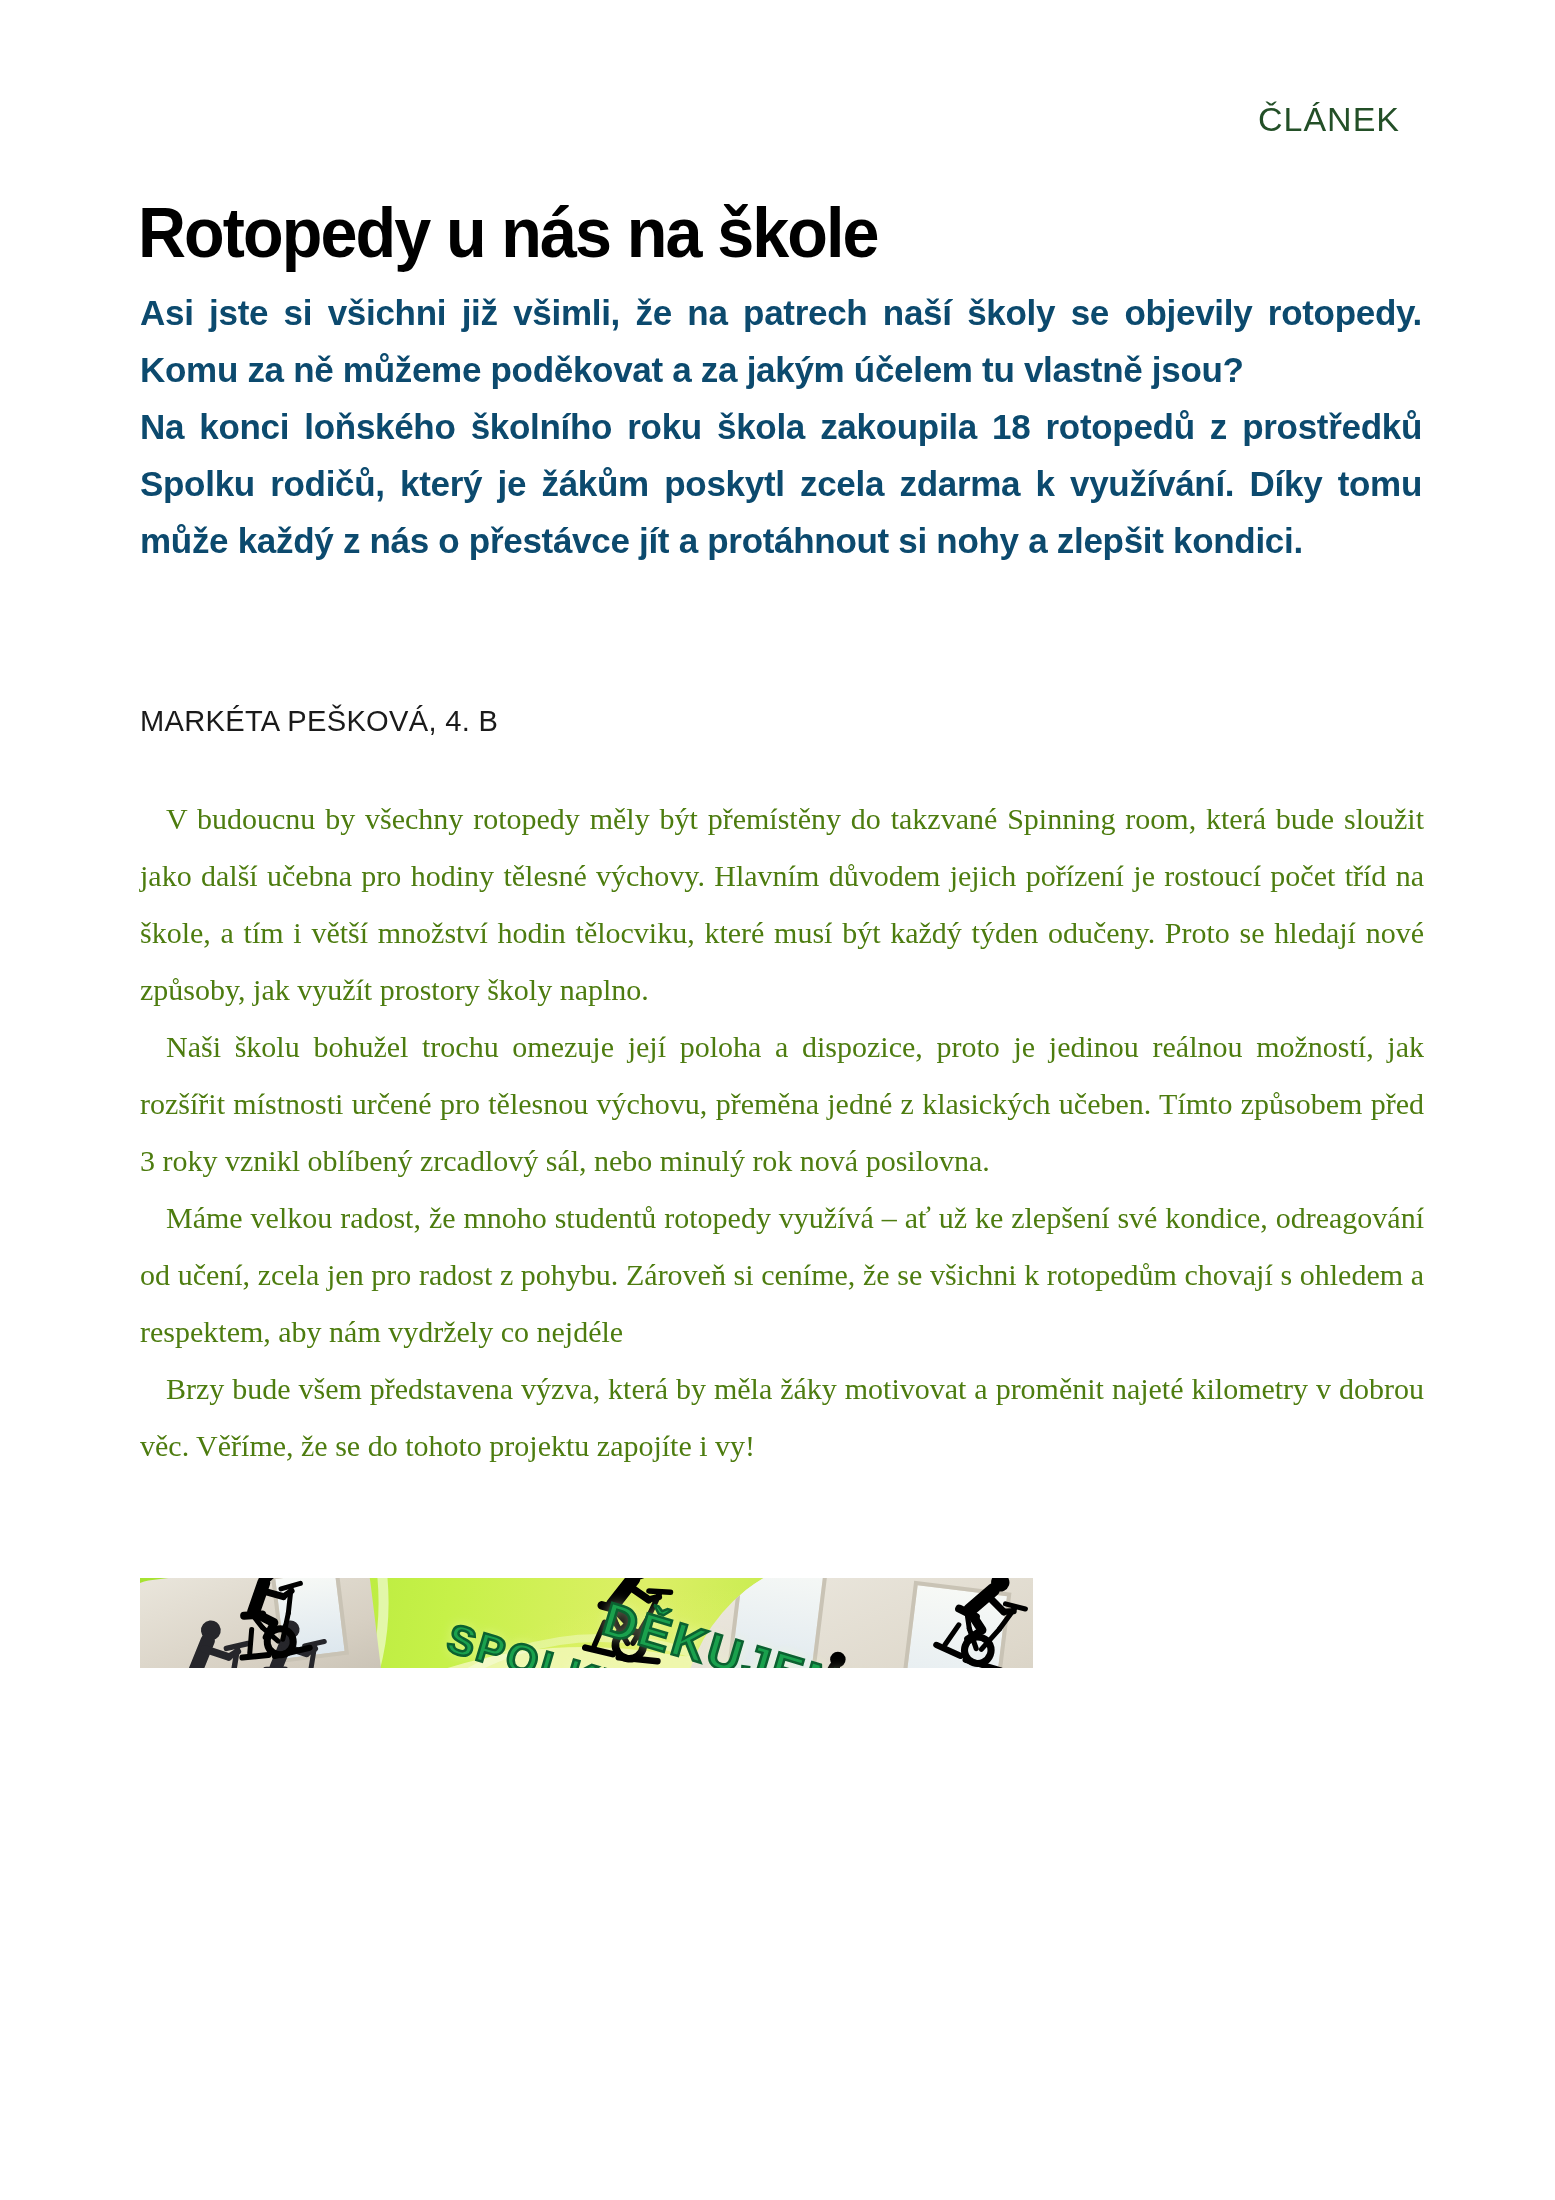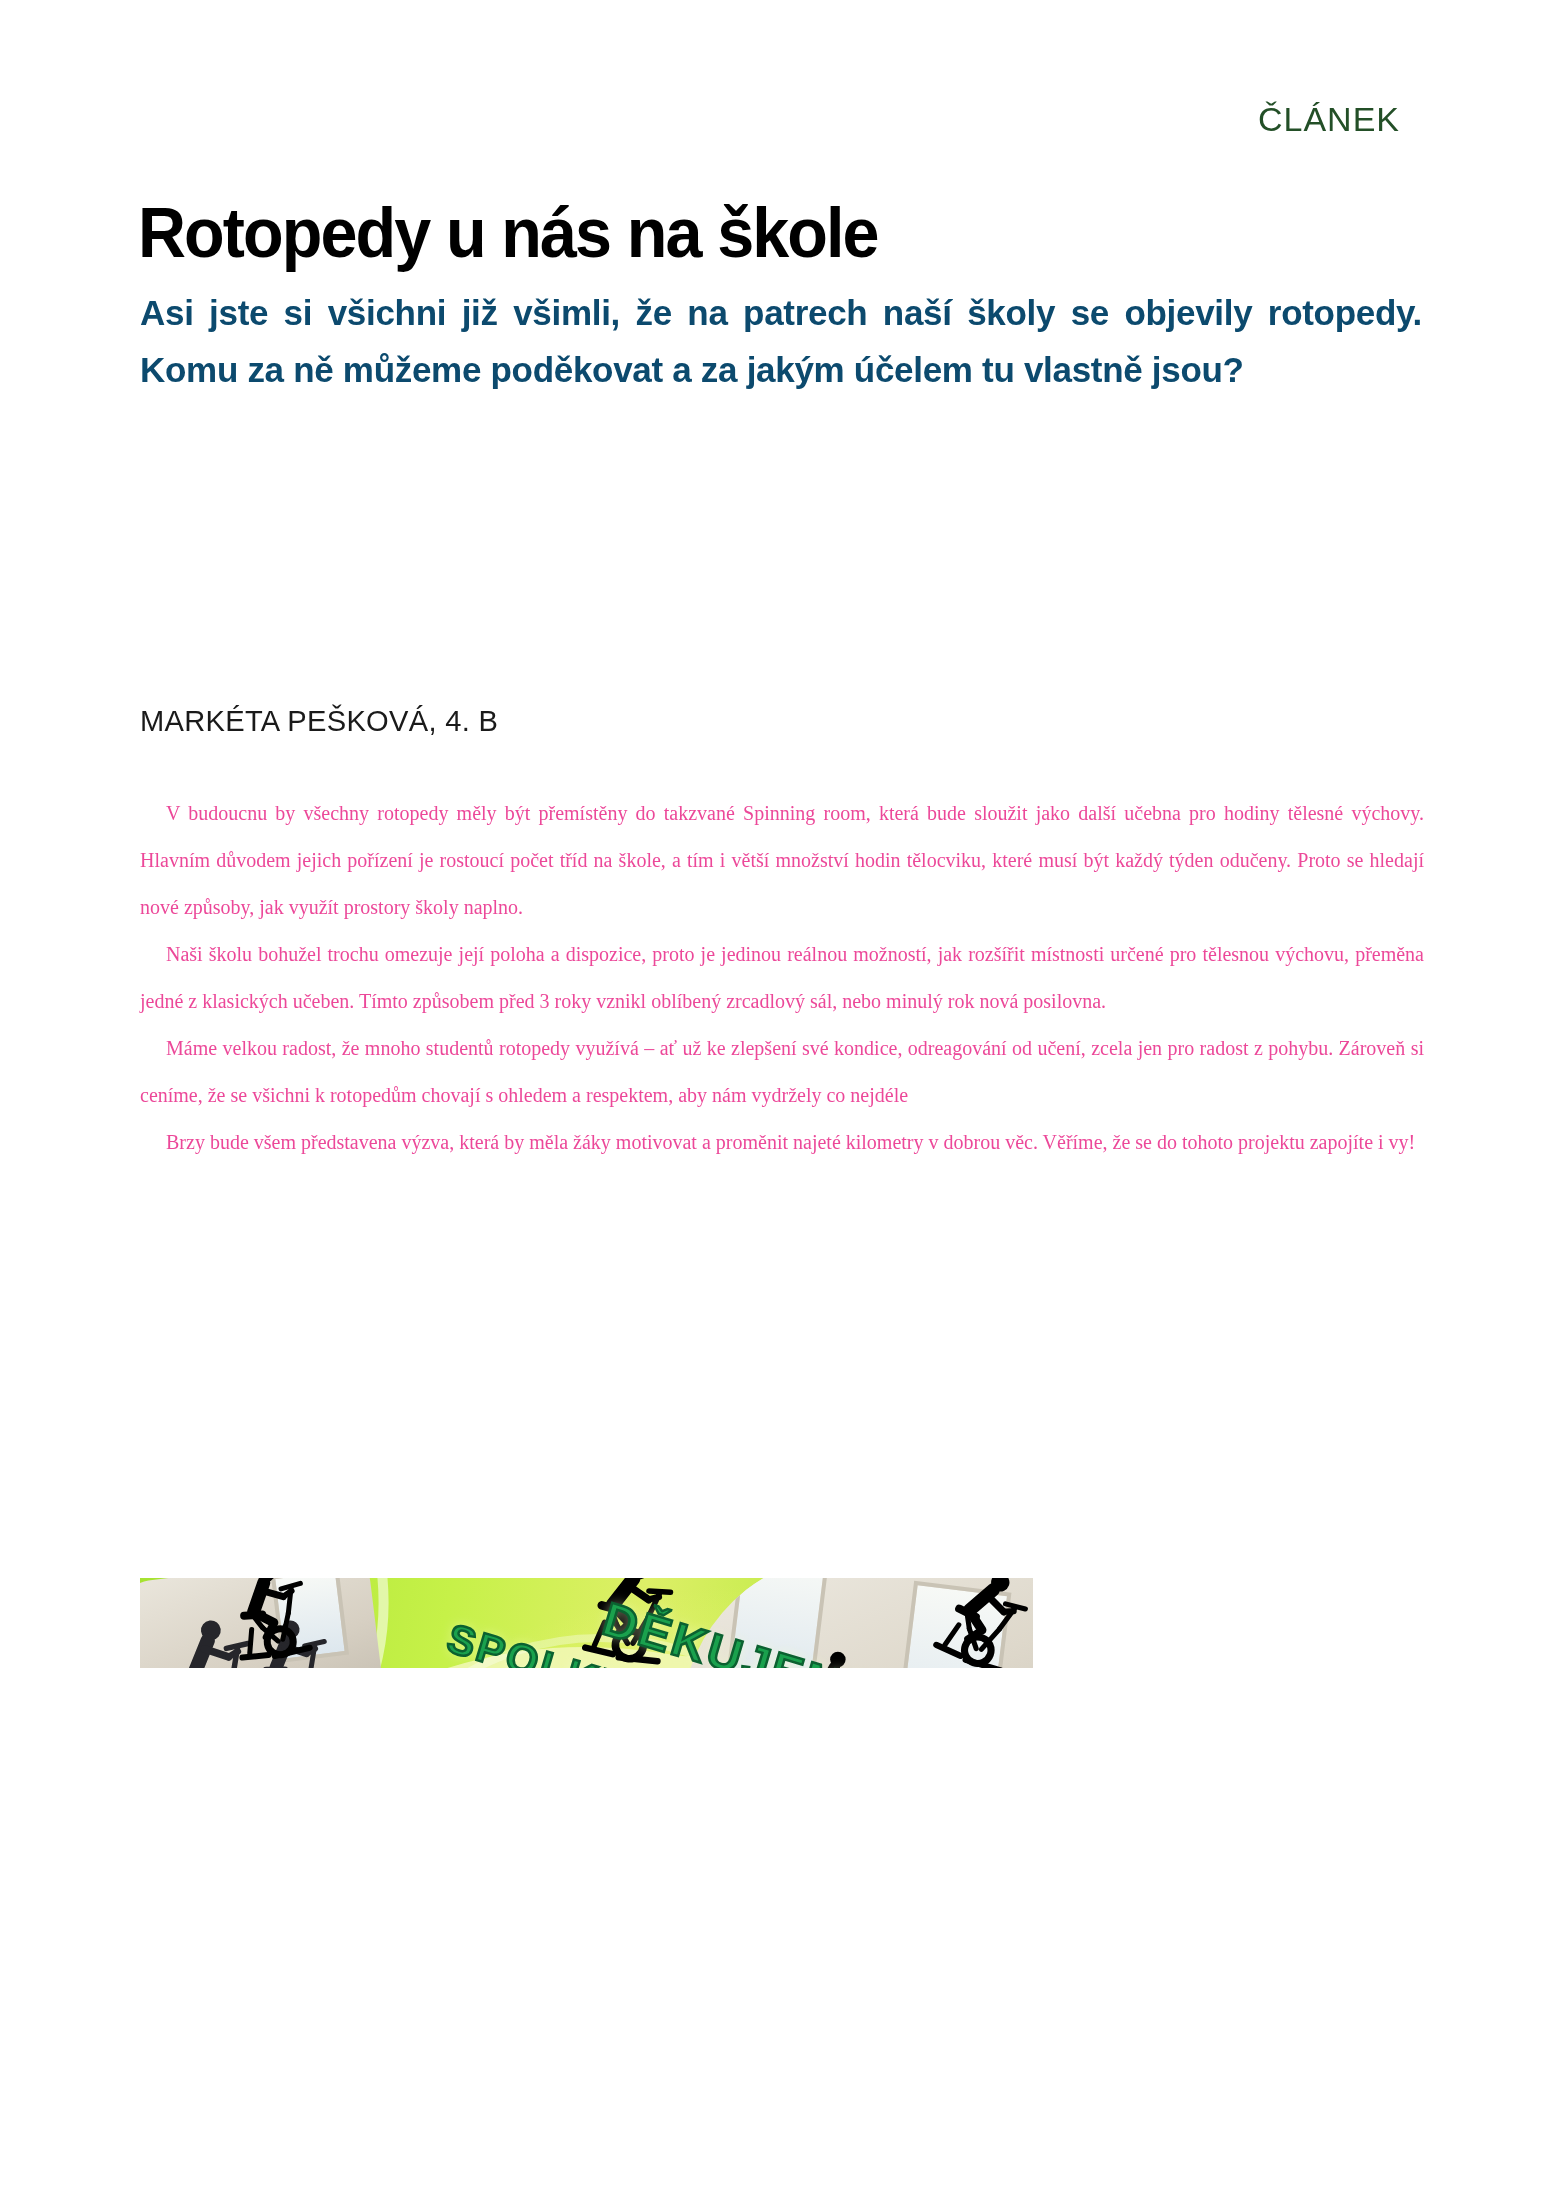--- a/index.html
+++ b/index.html
@@ -15,22 +15,22 @@
 
   .intro{position:absolute;left:140px;top:284px;width:1282px;
          font-size:35px;line-height:57px;font-weight:700;color:#0c4a6e;
          text-align:justify;letter-spacing:-0.3px;}
   .intro p{margin:0;}
 
   .author{position:absolute;left:140px;top:704px;font-size:30px;font-weight:400;
           color:#1a1a1a;letter-spacing:.3px;transform:scaleX(.97);transform-origin:left top;}
 
   .bodytext{position:absolute;left:140px;top:790px;width:1284px;
-            font-family:"Liberation Serif",serif;font-size:20px;line-height:47px;
-            color:#ec4899;text-align:justify;}
+            font-family:"Liberation Serif",serif;font-size:30px;line-height:57px;
+            color:#4d7c0f;text-align:justify;}
   .bodytext p{margin:0;text-indent:26px;}
 
   
   .collage{position:absolute;left:140px;top:1578px;width:893px;height:468px;overflow:hidden;
            background:
              radial-gradient(ellipse at 72% 38%, rgba(235,245,120,.9) 0%, rgba(235,245,120,0) 42%),
              linear-gradient(100deg,#a6e231 0%,#c6f148 32%,#ddef67 52%,#b4ea3a 78%,#92d12c 100%);}
   .collage svg.swirls{position:absolute;left:0;top:0;z-index:1;}
 
   .photo{position:absolute;z-index:2;overflow:hidden;
@@ -61,20 +61,21 @@
 <body>
 
 <div class="page">
 
   <div class="kicker">ČLÁNEK</div>
 
   <h1 class="title">Rotopedy u nás na škole</h1>
 
   <div class="intro">
     <p>Asi jste si všichni již všimli, že na patrech naší školy se objevily rotopedy. Komu za ně můžeme poděkovat a za jakým účelem tu vlastně jsou?</p>
+    <p>Na konci loňského školního roku škola zakoupila 18 rotopedů z prostředků Spolku rodičů, který je žákům poskytl zcela zdarma k využívání. Díky tomu může každý z nás o přestávce jít a protáhnout si nohy a zlepšit kondici.</p>
   </div>
 
   <div class="author">MARKÉTA PEŠKOVÁ, 4. B</div>
 
   <div class="bodytext">
     <p>V budoucnu by všechny rotopedy měly být přemístěny do takzvané Spinning room, která bude sloužit jako další učebna pro hodiny tělesné výchovy. Hlavním důvodem jejich pořízení je rostoucí počet tříd na škole, a tím i větší množství hodin tělocviku, které musí být každý týden odučeny. Proto se hledají nové způsoby, jak využít prostory školy naplno.</p>
     <p>Naši školu bohužel trochu omezuje její poloha a dispozice, proto je jedinou reálnou možností, jak rozšířit místnosti určené pro tělesnou výchovu, přeměna jedné z klasických učeben. Tímto způsobem před 3 roky vznikl oblíbený zrcadlový sál, nebo minulý rok nová posilovna.</p>
     <p>Máme velkou radost, že mnoho studentů rotopedy využívá – ať už ke zlepšení své kondice, odreagování od učení, zcela jen pro radost z pohybu. Zároveň si ceníme, že se všichni k rotopedům chovají s ohledem a respektem, aby nám vydržely co nejdéle</p>
     <p>Brzy bude všem představena výzva, která by měla žáky motivovat a proměnit najeté kilometry v dobrou věc. Věříme, že se do tohoto projektu zapojíte i vy!</p>
   </div>

